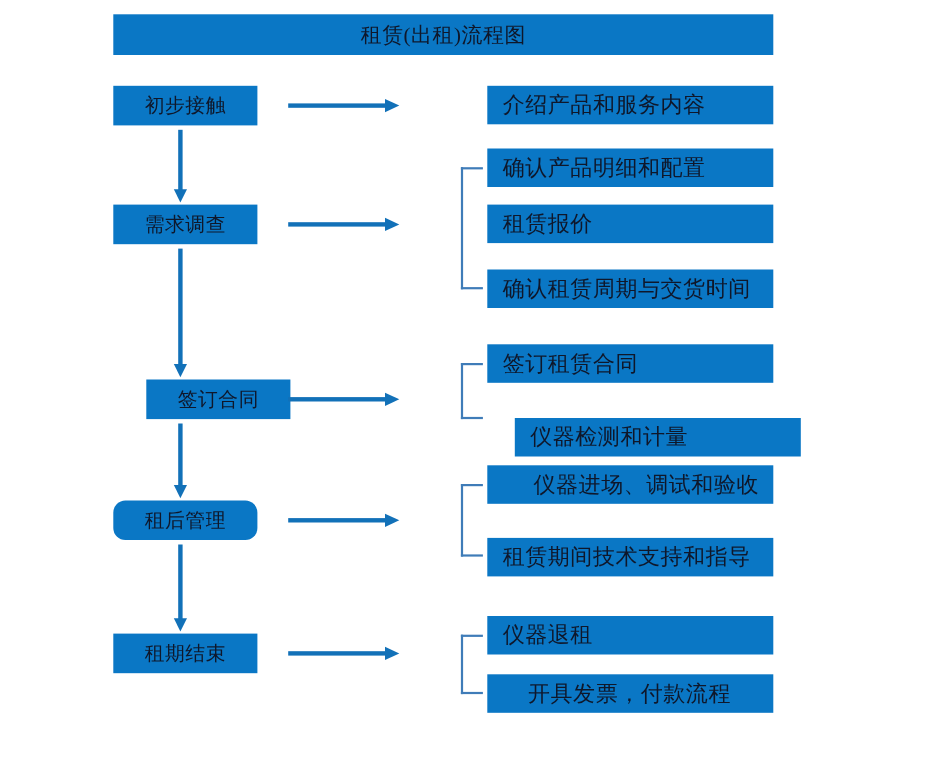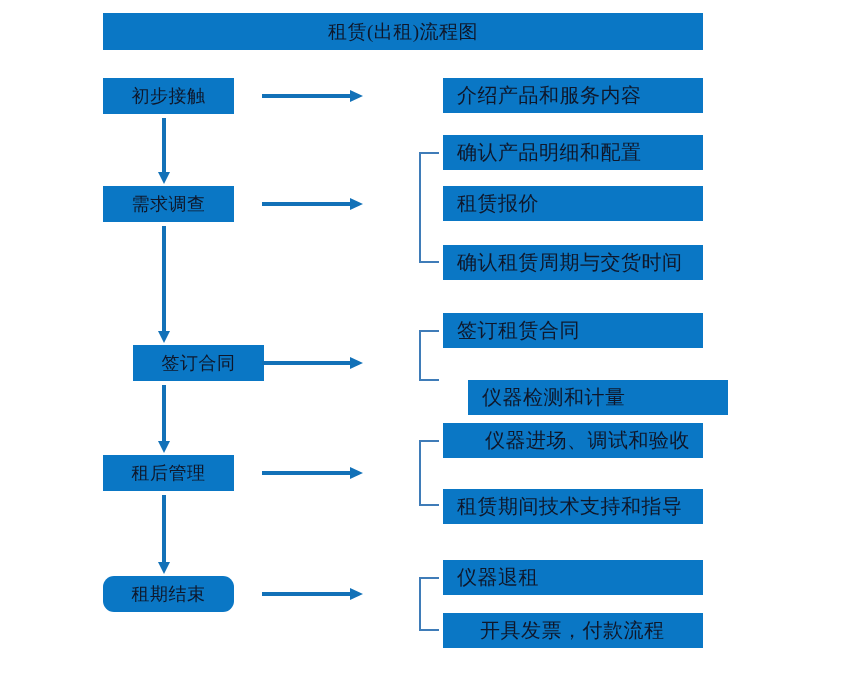--- a/index.html
+++ b/index.html
@@ -48,22 +48,22 @@
   .stage-box {
     left: 103px;
     width: 131px;
     height: 36px;
     justify-content: center;
     font-size: 18px;
   }
   .stage-1 { top: 78px; }
   .stage-2 { top: 186px; }
   .stage-3 { top: 345px; margin-left: 30px; }
-  .stage-4 { top: 455px; }
-  .stage-5 { top: 576px; border-radius: 11px; }
+  .stage-4 { top: 455px; border-radius: 11px; }
+  .stage-5 { top: 576px; }
 
   
   .detail-box {
     left: 443px;
     width: 260px;
     height: 35px;
     padding-left: 14px;
     font-size: 20px;
   }
   .d1 { top: 78px; }

